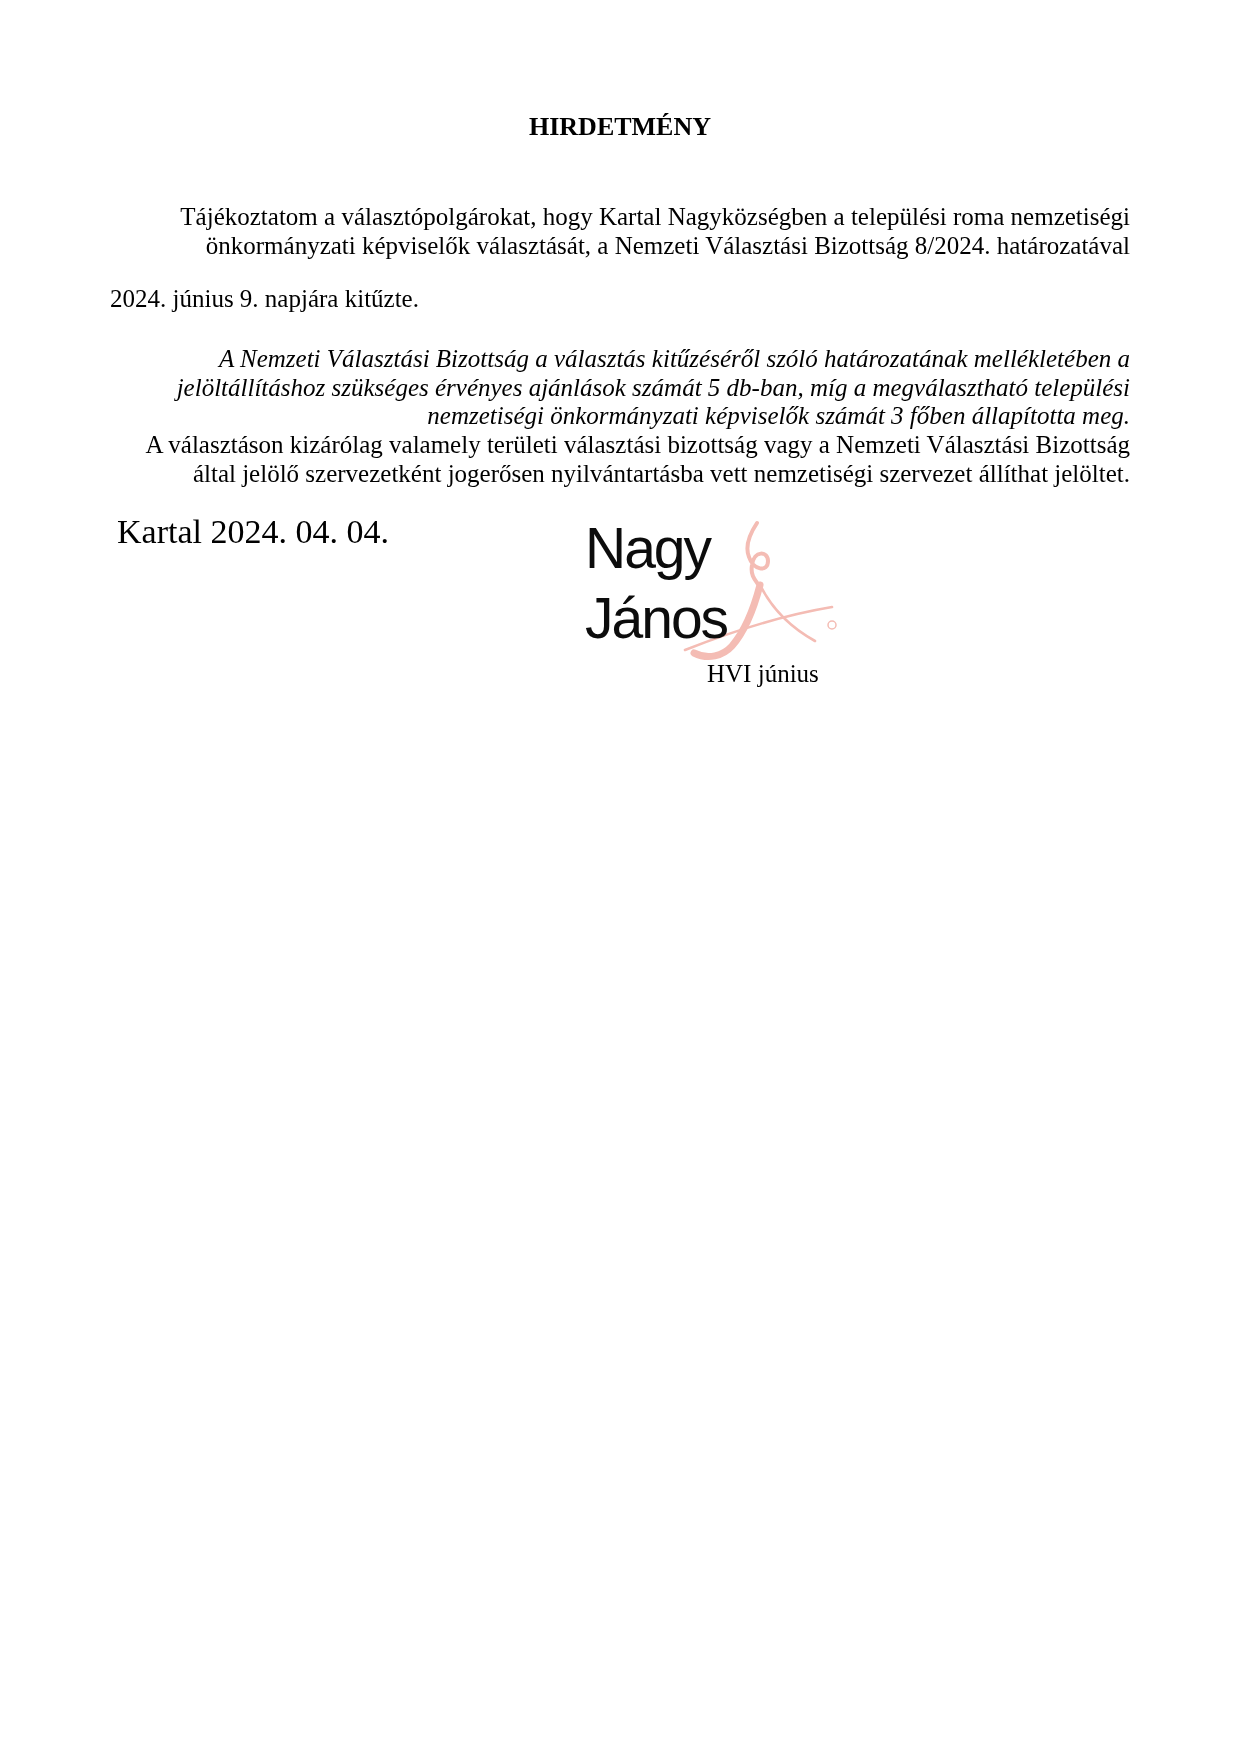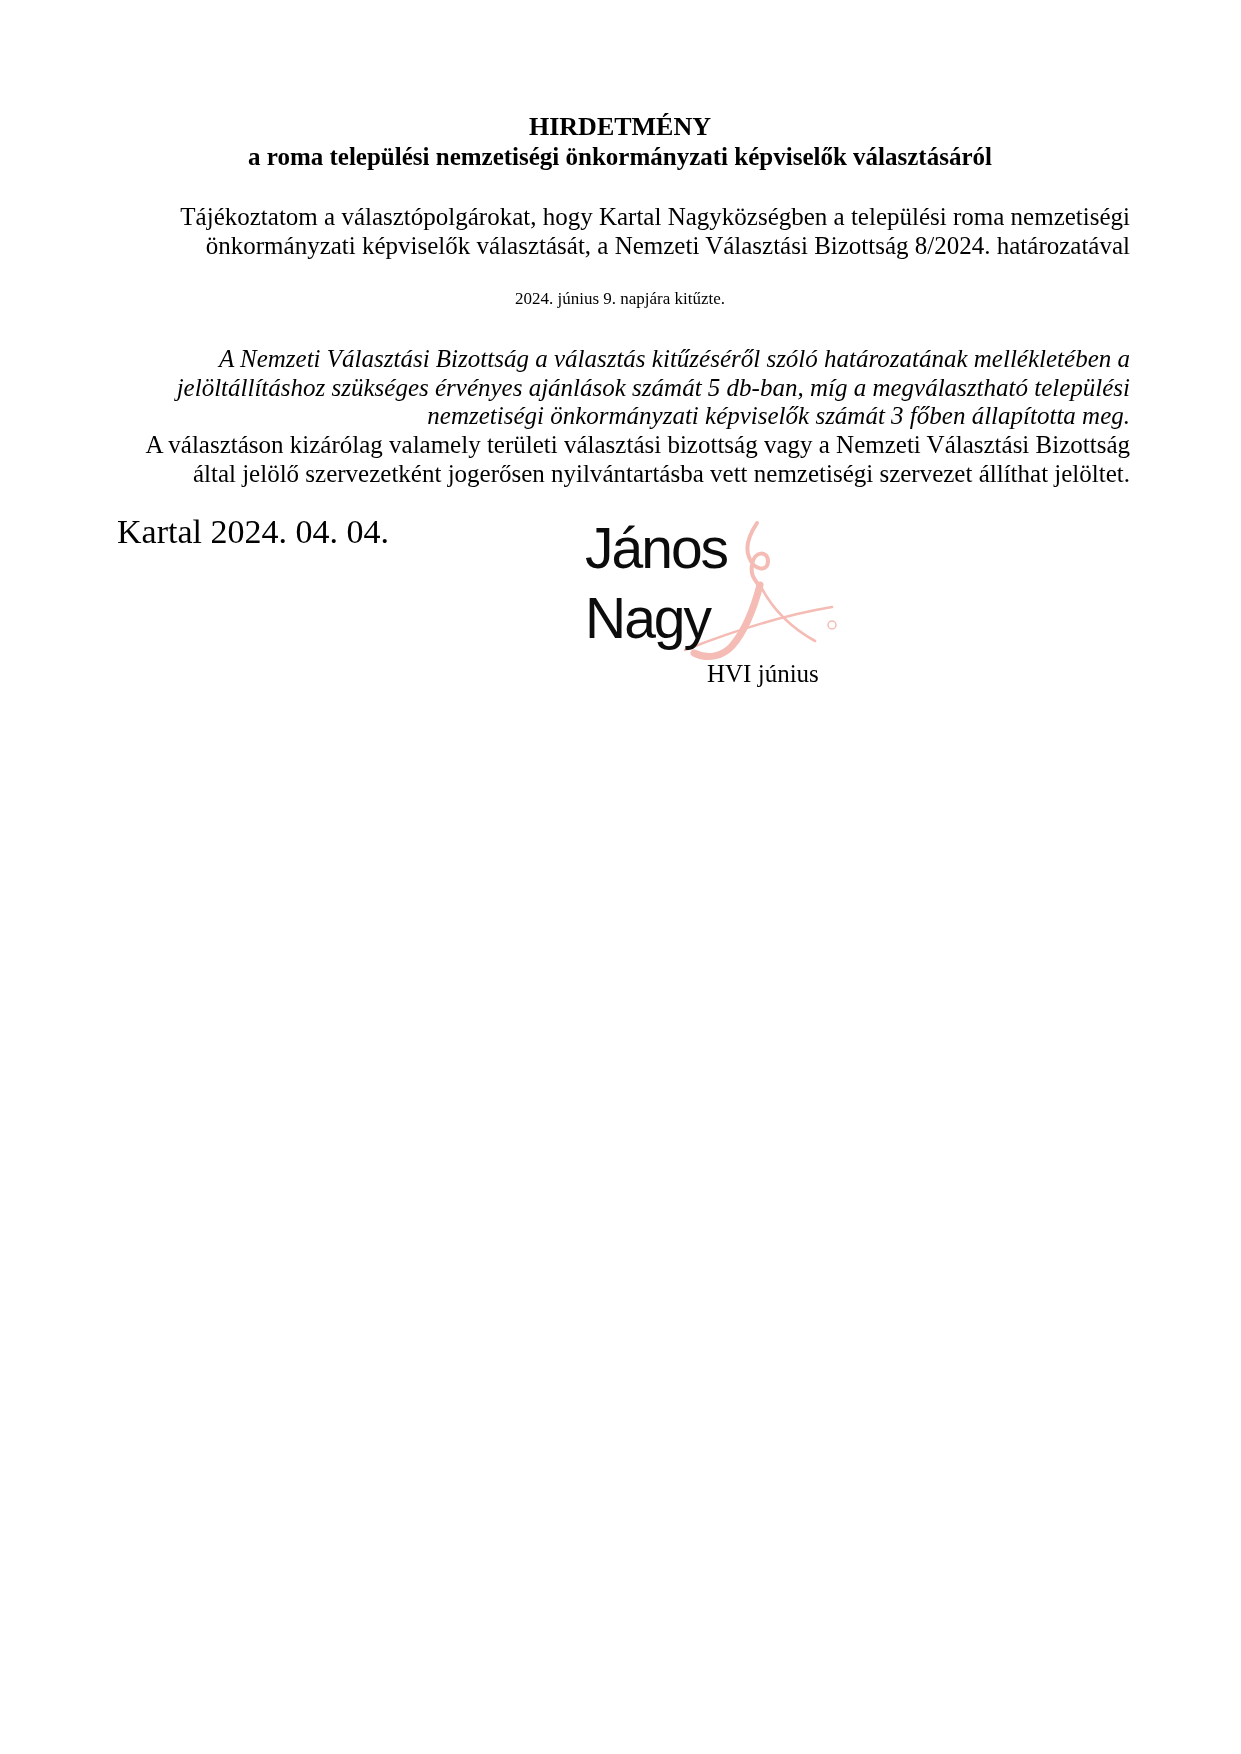--- a/index.html
+++ b/index.html
@@ -42,22 +42,22 @@
   }
   .p1 { top: 203px; text-indent: 9px; }
   .p2 { top: 345px; font-style: italic; }
   .p3 { top: 431px; }
 
   .dateline {
     position: absolute;
     left: 110px;
     top: 285px;
     width: 1020px;
-    text-align: center;
-    font-size: 17px;
+    text-align: left;
+    font-size: 25px;
     line-height: 28.7px;
   }
 
   .place-date {
     position: absolute;
     left: 117px;
     top: 518px;
     font-size: 34px;
     line-height: 28.7px;
   }
@@ -102,36 +102,35 @@
     line-height: 28.7px;
   }
 </style>
 </head>
 <body>
 
 <div class="page">
 
   <div class="heading">
     <div class="title">HIRDETMÉNY</div>
-    <div class="subtitle">a roma települési nemzetiségi önkormányzati képviselők választásáról</div>
   </div>
 
   <p class="para p1">Tájékoztatom a választópolgárokat, hogy Kartal Nagyközségben a települési roma nemzetiségi önkormányzati képviselők választását, a Nemzeti Választási Bizottság 8/2024. határozatával</p>
 
   <div class="dateline">2024. június 9. napjára kitűzte.</div>
 
   <p class="para p2">A Nemzeti Választási Bizottság a választás kitűzéséről szóló határozatának mellékletében a jelöltállításhoz szükséges érvényes ajánlások számát 5 db-ban, míg a megválasztható települési nemzetiségi önkormányzati képviselők számát 3 főben állapította meg.</p>
 
   <p class="para p3">A választáson kizárólag valamely területi választási bizottság vagy a Nemzeti Választási Bizottság által jelölő szervezetként jogerősen nyilvántartásba vett nemzetiségi szervezet állíthat jelöltet.</p>
 
   <div class="place-date">Kartal 2024. 04. 04.</div>
 
   <div class="sig-name">
+    <div>Nagy</div>
     <div>János</div>
-    <div>Nagy</div>
   </div>
 
   <svg class="sig-logo" viewBox="0 0 160 160" aria-hidden="true">
 
     <path d="M79,10 C71,22 67,34 71,44 C75,57 90,60 90,48 C90,38 76,37 74,52 C72,63 78,68 82,74" fill="none" stroke-width="4" stroke-linecap="round" stroke="#f4bcb4"></path>
 
     <path d="M82,72 C76,95 67,118 54,133 C45,143 30,147 16,140" fill="none" stroke-width="7" stroke-linecap="round" stroke="#f4bcb4"></path>
 
     <path d="M82,72 C92,92 108,112 137,128" fill="none" stroke-width="2.6" stroke-linecap="round" stroke="#f4bcb4"></path>
 

